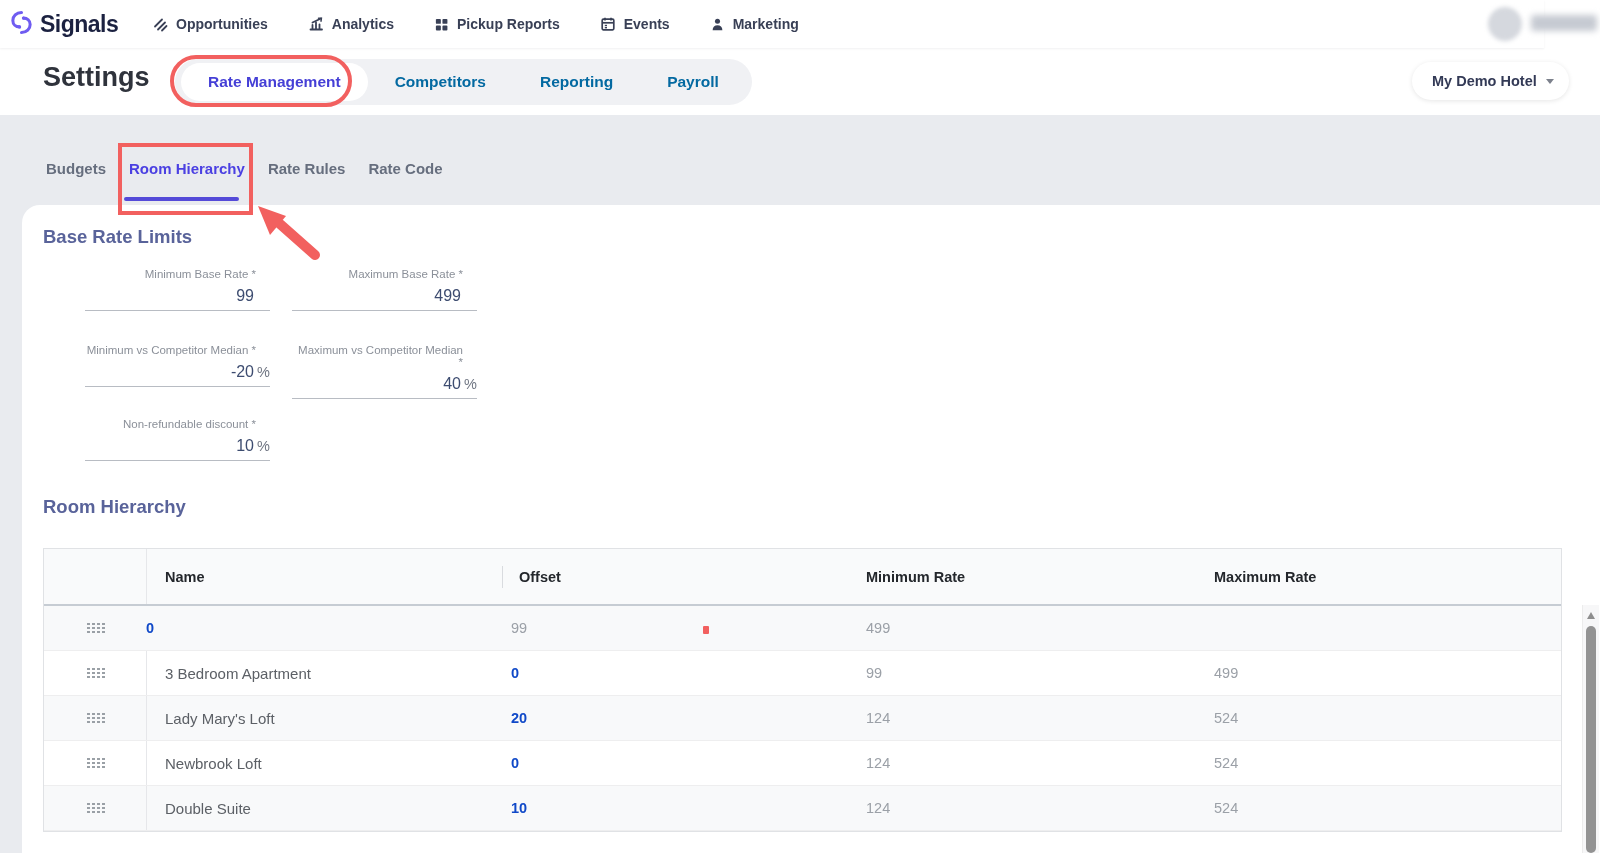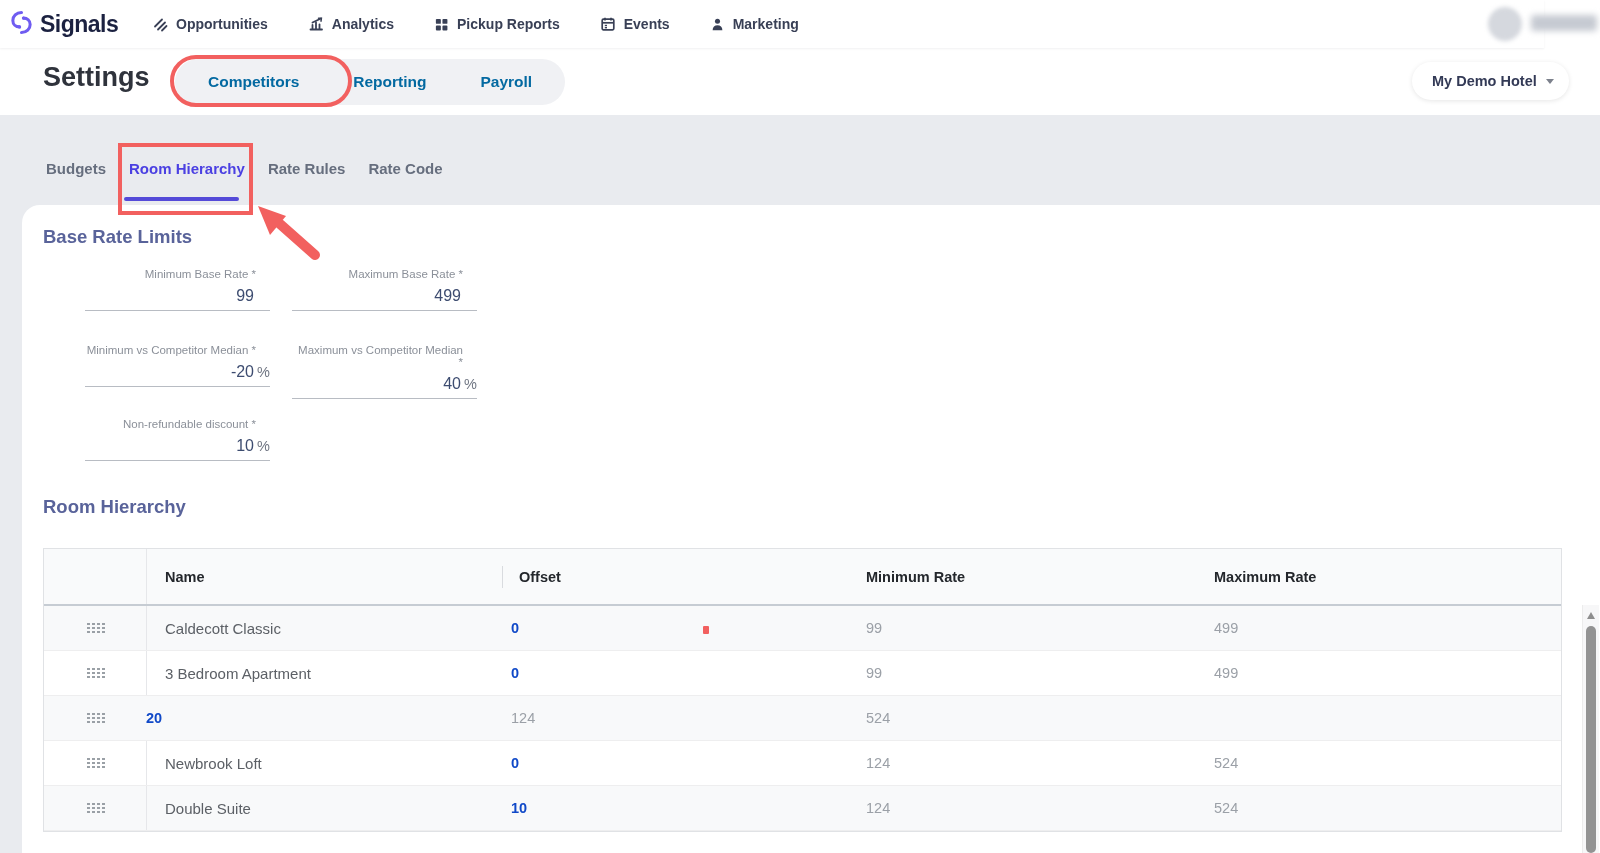--- a/index.html
+++ b/index.html
@@ -171,20 +171,21 @@
     </div>
   </div>
 
   <div class="avatar"></div>
   <div class="user-blur"></div>
 </div>
 
 <div class="settings-title">Settings</div>
 
 <div class="tabgroup">
+  <div class="tab active">Rate Management</div>
   <div class="tab">Competitors</div>
   <div class="tab">Reporting</div>
   <div class="tab">Payroll</div>
 </div>
 
 <div class="hotel-btn">
   <span>My Demo Hotel</span>
   <span class="caret"></span>
 </div>
 
@@ -244,34 +245,34 @@
     <div class="thead">
       <div class="th"></div>
       <div class="th th-name">Name</div>
       <div class="th th-offset">Offset</div>
       <div class="th">Minimum Rate</div>
       <div class="th">Maximum Rate</div>
     </div>
 
     <div class="trow">
       <div class="drag-handle"></div>
-      <div class="td-name">Caldecott Classic</div>
       <a class="td-offset">0</a>
       <div class="td-rate">99</div>
       <div class="td-rate">499</div>
     </div>
     <div class="trow">
       <div class="drag-handle"></div>
       <div class="td-name">3 Bedroom Apartment</div>
       <a class="td-offset">0</a>
       <div class="td-rate">99</div>
       <div class="td-rate">499</div>
     </div>
     <div class="trow">
       <div class="drag-handle"></div>
+      <div class="td-name">Lady Mary's Loft</div>
       <a class="td-offset">20</a>
       <div class="td-rate">124</div>
       <div class="td-rate">524</div>
     </div>
     <div class="trow">
       <div class="drag-handle"></div>
       <div class="td-name">Newbrook Loft</div>
       <a class="td-offset">0</a>
       <div class="td-rate">124</div>
       <div class="td-rate">524</div>

